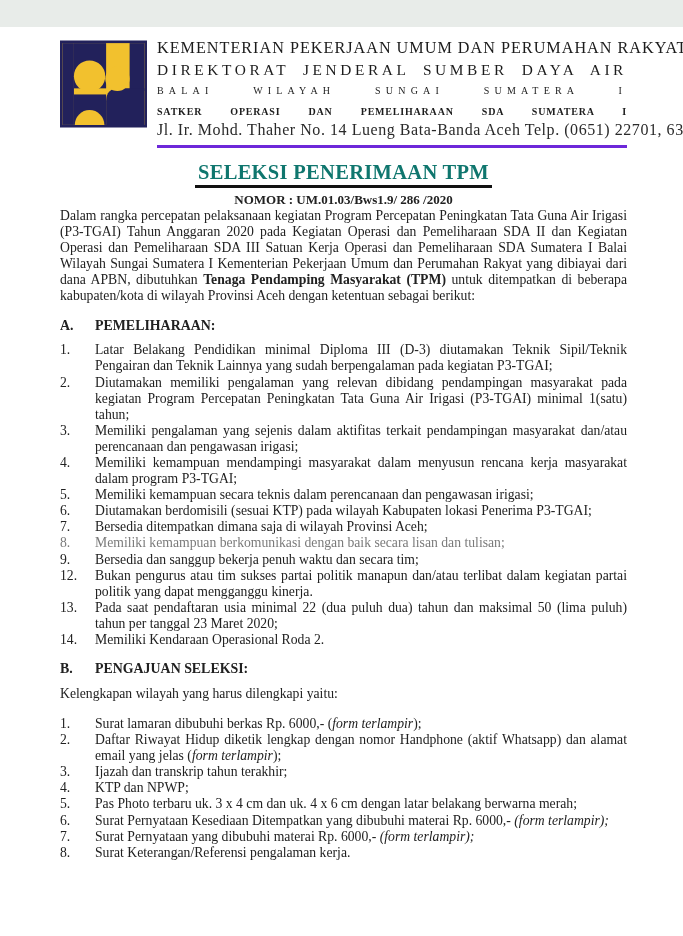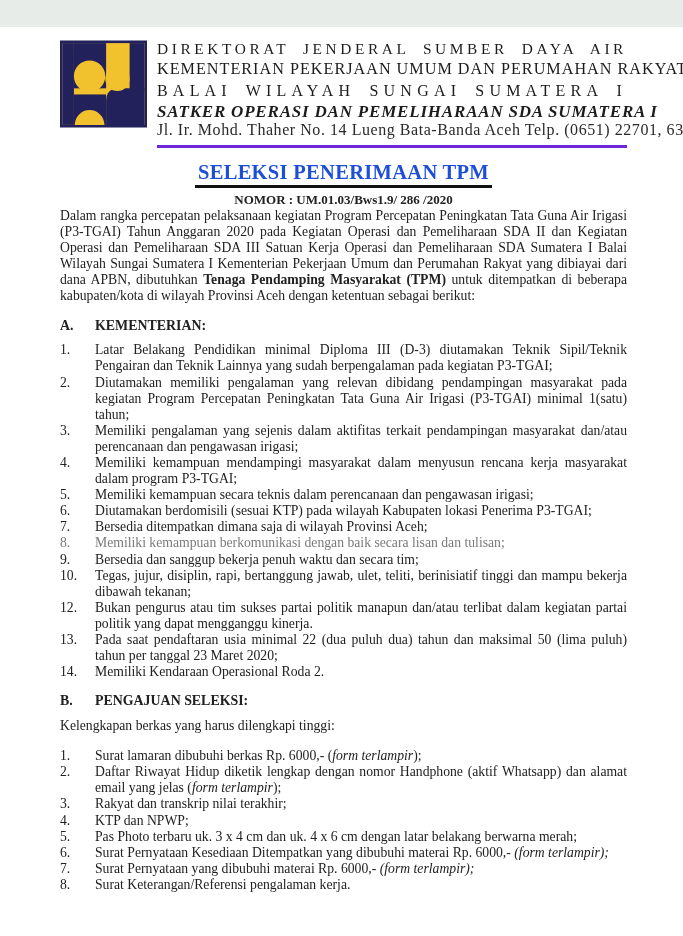--- a/index.html
+++ b/index.html
@@ -21,33 +21,33 @@
   }
 
   
   .letterhead{display:flex;align-items:flex-start;}
   .logo-box{width:87px;height:90px;flex:0 0 87px;margin-top:1px;}
   .logo-box svg{width:100%;height:100%;display:block;}
   .head-text{flex:1;margin-left:10px;min-width:0;}
   .head-line{text-align:justify;text-align-last:justify;white-space:nowrap;color:#1c1c1c;}
   .hl1{font-size:16.2px;letter-spacing:1px;line-height:21px;}
   .hl2{font-size:15.4px;letter-spacing:3.6px;line-height:21px;}
-  .hl3{font-size:16px;letter-spacing:5.2px;line-height:21px;}
-  .hl4{font-size:17px;font-weight:bold;letter-spacing:0.8px;line-height:22px;font-style:italic;}
+  .hl3{font-size:10px;letter-spacing:5.2px;line-height:21px;}
+  .hl4{font-size:10px;font-weight:bold;letter-spacing:0.8px;line-height:22px;}
   .head-address{
     font-size:16px;letter-spacing:0.55px;line-height:13px;
     text-align:justify;text-align-last:justify;white-space:nowrap;
     border-bottom:3px solid #6d28d9;padding-bottom:9px;color:#2a2a2a;
   }
 
   
   .title-block{text-align:center;margin-top:13px;}
   .doc-title{
     display:inline-block;font-size:20.5px;font-weight:bold;letter-spacing:0.3px;
-    border-bottom:3px solid #111;padding:0 3px 1px 3px;line-height:23px;color:#1d4ed8;
+    border-bottom:3px solid #111;padding:0 3px 1px 3px;line-height:23px;color:#0f766e;
   }
   .doc-number{font-size:13px;font-weight:bold;margin-top:4px;color:#222;}
 
   
   .bodytext{font-size:13.7px;line-height:16.1px;text-align:justify;}
   .para{margin-top:0;}
   .row{display:grid;grid-template-columns:35px 1fr;}
   .row .num{text-align:left;}
   .sec-head{margin-top:13px;font-weight:bold;font-size:13.9px;}
   .list{list-style:none;margin:8px 0 0 0;padding:0;}
@@ -77,40 +77,40 @@
           <path d="M53,97 L53,70 Q53,55 68,55 L97,55 L97,97 Z"></path>
         </g>
         <g fill="#F2C12E">
           <circle cx="34" cy="41" r="18"></circle>
           <path d="M17,97 A17,17 0 0 1 51,97 Z"></path>
           <circle cx="66" cy="44" r="14"></circle>
         </g>
       </svg>
     </div>
     <div class="head-text">
+      <div class="head-line hl1">KEMENTERIAN PEKERJAAN UMUM DAN PERUMAHAN RAKYAT</div>
       <div class="head-line hl2">DIREKTORAT JENDERAL SUMBER DAYA AIR</div>
-      <div class="head-line hl1">KEMENTERIAN PEKERJAAN UMUM DAN PERUMAHAN RAKYAT</div>
       <div class="head-line hl3">BALAI WILAYAH SUNGAI SUMATERA I</div>
       <div class="head-line hl4">SATKER OPERASI DAN PEMELIHARAAN SDA SUMATERA I</div>
       <div class="head-address">Jl. Ir. Mohd. Thaher No. 14 Lueng Bata-Banda Aceh Telp. (0651) 22701, 637977 Fax.(0651) 21118</div>
     </div>
   </div>
 
   <div class="title-block">
     <span class="doc-title">SELEKSI PENERIMAAN TPM</span>
     <div class="doc-number">NOMOR : UM.01.03/Bws1.9/ 286 /2020</div>
   </div>
 
   <div class="bodytext">
 
     <p class="para"><span>Dalam rangka percepatan pelaksanaan kegiatan Program Percepatan Peningkatan Tata Guna Air Irigasi (P3-TGAI) Tahun Anggaran 2020 pada  Kegiatan Operasi dan Pemeliharaan SDA II dan Kegiatan Operasi dan Pemeliharaan SDA III Satuan Kerja Operasi dan Pemeliharaan SDA Sumatera I Balai Wilayah Sungai Sumatera I Kementerian Pekerjaan Umum dan Perumahan Rakyat yang dibiayai dari dana APBN, dibutuhkan </span><span class="b">Tenaga Pendamping Masyarakat (TPM)</span><span> untuk ditempatkan di beberapa kabupaten/kota di wilayah Provinsi Aceh dengan ketentuan sebagai berikut:</span></p>
 
     <div class="row sec-head">
       <span class="num">A.</span>
-      <span class="txt">KEMENTERIAN:</span>
+      <span class="txt">PEMELIHARAAN:</span>
     </div>
     <ol class="list">
         <li class="row">
           <span class="num">1.</span>
           <span class="txt"><span>Latar Belakang Pendidikan minimal Diploma III (D-3) diutamakan Teknik Sipil/Teknik Pengairan dan Teknik Lainnya yang sudah berpengalaman pada kegiatan P3-TGAI;</span></span>
         </li>
         <li class="row">
           <span class="num">2.</span>
           <span class="txt"><span>Diutamakan memiliki pengalaman yang relevan dibidang pendampingan masyarakat pada kegiatan Program Percepatan Peningkatan Tata Guna Air Irigasi (P3-TGAI) minimal 1(satu) tahun;</span></span>
         </li>
@@ -136,54 +136,50 @@
         </li>
         <li class="row gray">
           <span class="num">8.</span>
           <span class="txt"><span>Memiliki kemampuan berkomunikasi dengan baik secara lisan dan tulisan;</span></span>
         </li>
         <li class="row">
           <span class="num">9.</span>
           <span class="txt"><span>Bersedia dan sanggup bekerja penuh waktu dan secara tim;</span></span>
         </li>
         <li class="row">
-          <span class="num">10.</span>
-          <span class="txt"><span>Tegas, jujur, disiplin, rapi, bertanggung jawab, ulet, teliti, berinisiatif tinggi dan mampu bekerja dibawah tekanan;</span></span>
-        </li>
-        <li class="row">
           <span class="num">12.</span>
           <span class="txt"><span>Bukan pengurus atau tim sukses partai politik manapun dan/atau terlibat dalam kegiatan partai politik yang dapat mengganggu kinerja.</span></span>
         </li>
         <li class="row">
           <span class="num">13.</span>
           <span class="txt"><span>Pada saat pendaftaran usia minimal 22 (dua puluh dua) tahun dan maksimal 50 (lima puluh) tahun per tanggal 23 Maret 2020;</span></span>
         </li>
         <li class="row">
           <span class="num">14.</span>
           <span class="txt"><span>Memiliki Kendaraan Operasional Roda 2.</span></span>
         </li>
       </ol>
 
     <div class="row sec-head">
       <span class="num">B.</span>
       <span class="txt">PENGAJUAN SELEKSI:</span>
     </div>
-    <p class="lead">Kelengkapan berkas yang harus dilengkapi tinggi:</p>
+    <p class="lead">Kelengkapan wilayah yang harus dilengkapi yaitu:</p>
     <ol class="list">
         <li class="row">
           <span class="num">1.</span>
           <span class="txt"><span>Surat lamaran dibubuhi berkas Rp. 6000,- (</span><span class="i">form terlampir</span><span>);</span></span>
         </li>
         <li class="row">
           <span class="num">2.</span>
           <span class="txt"><span>Daftar Riwayat Hidup diketik lengkap dengan nomor Handphone (aktif Whatsapp) dan alamat email yang jelas (</span><span class="i">form terlampir</span><span>);</span></span>
         </li>
         <li class="row">
           <span class="num">3.</span>
-          <span class="txt"><span>Rakyat dan transkrip nilai terakhir;</span></span>
+          <span class="txt"><span>Ijazah dan transkrip tahun terakhir;</span></span>
         </li>
         <li class="row">
           <span class="num">4.</span>
           <span class="txt"><span>KTP dan NPWP;</span></span>
         </li>
         <li class="row">
           <span class="num">5.</span>
           <span class="txt"><span>Pas Photo terbaru uk. 3 x 4 cm dan uk. 4 x 6 cm dengan latar belakang berwarna merah;</span></span>
         </li>
         <li class="row">

